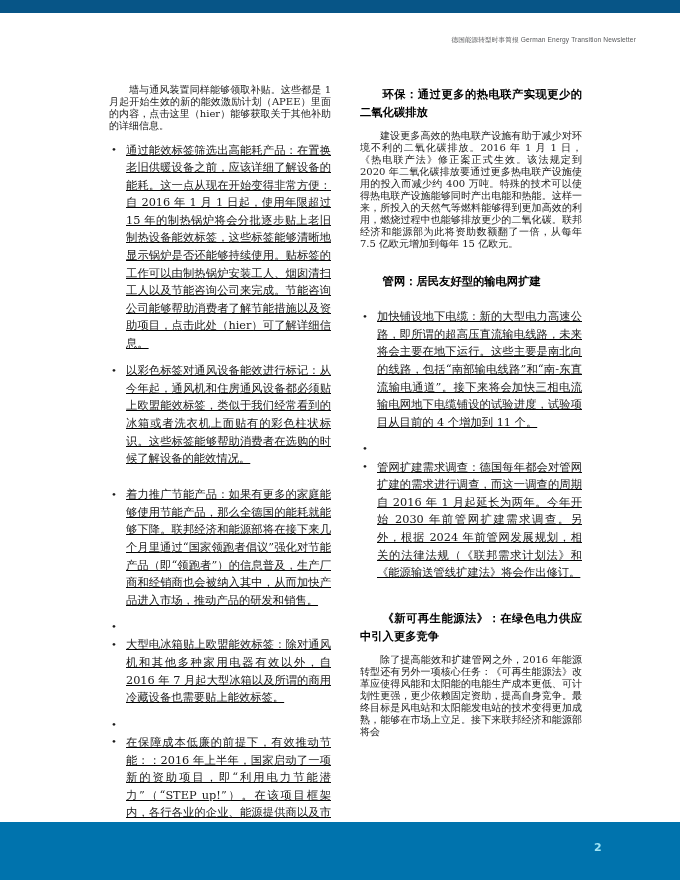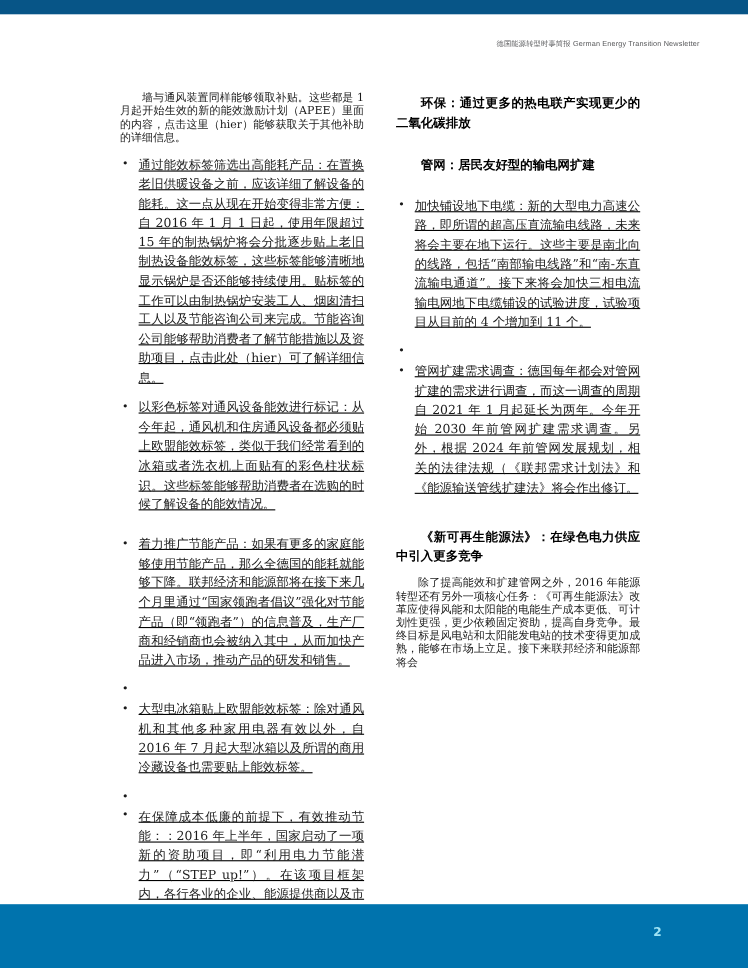--- a/index.html
+++ b/index.html
@@ -171,32 +171,33 @@
         <li class="empty"></li>
         <li>在保障成本低廉的前提下，有效推动节能：：2016 年上半年，国家启动了一项新的资助项目，即“利用电力节能潜力”（“STEP up!”）。在该项目框架内，各行各业的企业、能源提供商以及市政部门都正在彼此竞争最有效的节能节电措施。最终，单位资助欧元实现节能力度最大的措施将胜出并获得资助。</li>
       </ul>
 
     </div>
 
     <div class="col col-right">
 
       <h3 class="heading tight">环保：通过更多的热电联产实现更少的二氧化碳排放</h3>
 
+      <p class="para">建设更多高效的热电联产设施有助于减少对环境不利的二氧化碳排放。2016 年 1 月 1 日，《热电联产法》修正案正式生效。该法规定到 2020 年二氧化碳排放要通过更多热电联产设施使用的投入而减少约 400 万吨。特殊的技术可以使得热电联产设施能够同时产出电能和热能。这样一来，所投入的天然气等燃料能够得到更加高效的利用，燃烧过程中也能够排放更少的二氧化碳。联邦经济和能源部为此将资助数额翻了一倍，从每年 7.5 亿欧元增加到每年 15 亿欧元。</p>
 
       <div class="gap-sm"></div>
 
       <h3 class="heading">管网：居民友好型的输电网扩建</h3>
 
 
       <div class="gap-sm"></div>
 
       <ul class="bullets">
         <li>加快铺设地下电缆：新的大型电力高速公路，即所谓的超高压直流输电线路，未来将会主要在地下运行。这些主要是南北向的线路，包括“南部输电线路”和“南-东直流输电通道”。接下来将会加快三相电流输电网地下电缆铺设的试验进度，试验项目从目前的 4 个增加到 11 个。</li>
         <li class="empty"></li>
-        <li>管网扩建需求调查：德国每年都会对管网扩建的需求进行调查，而这一调查的周期自 2021 年 1 月起延长为两年。今年开始 2030 年前管网扩建需求调查。另外，根据 2024 年前管网发展规划，相关的法律法规（《联邦需求计划法》和《能源输送管线扩建法》将会作出修订。</li>
+        <li>管网扩建需求调查：德国每年都会对管网扩建的需求进行调查，而这一调查的周期自 2016 年 1 月起延长为两年。今年开始 2030 年前管网扩建需求调查。另外，根据 2024 年前管网发展规划，相关的法律法规（《联邦需求计划法》和《能源输送管线扩建法》将会作出修订。</li>
       </ul>
 
       <div class="gap-md"></div>
 
       <h3 class="heading">《新可再生能源法》：在绿色电力供应中引入更多竞争</h3>
 
       <p class="para">除了提高能效和扩建管网之外，2016 年能源转型还有另外一项核心任务：《可再生能源法》改革应使得风能和太阳能的电能生产成本更低、可计划性更强，更少依赖固定资助，提高自身竞争。最终目标是风电站和太阳能发电站的技术变得更加成熟，能够在市场上立足。接下来联邦经济和能源部将会</p>
 
     </div>
 

